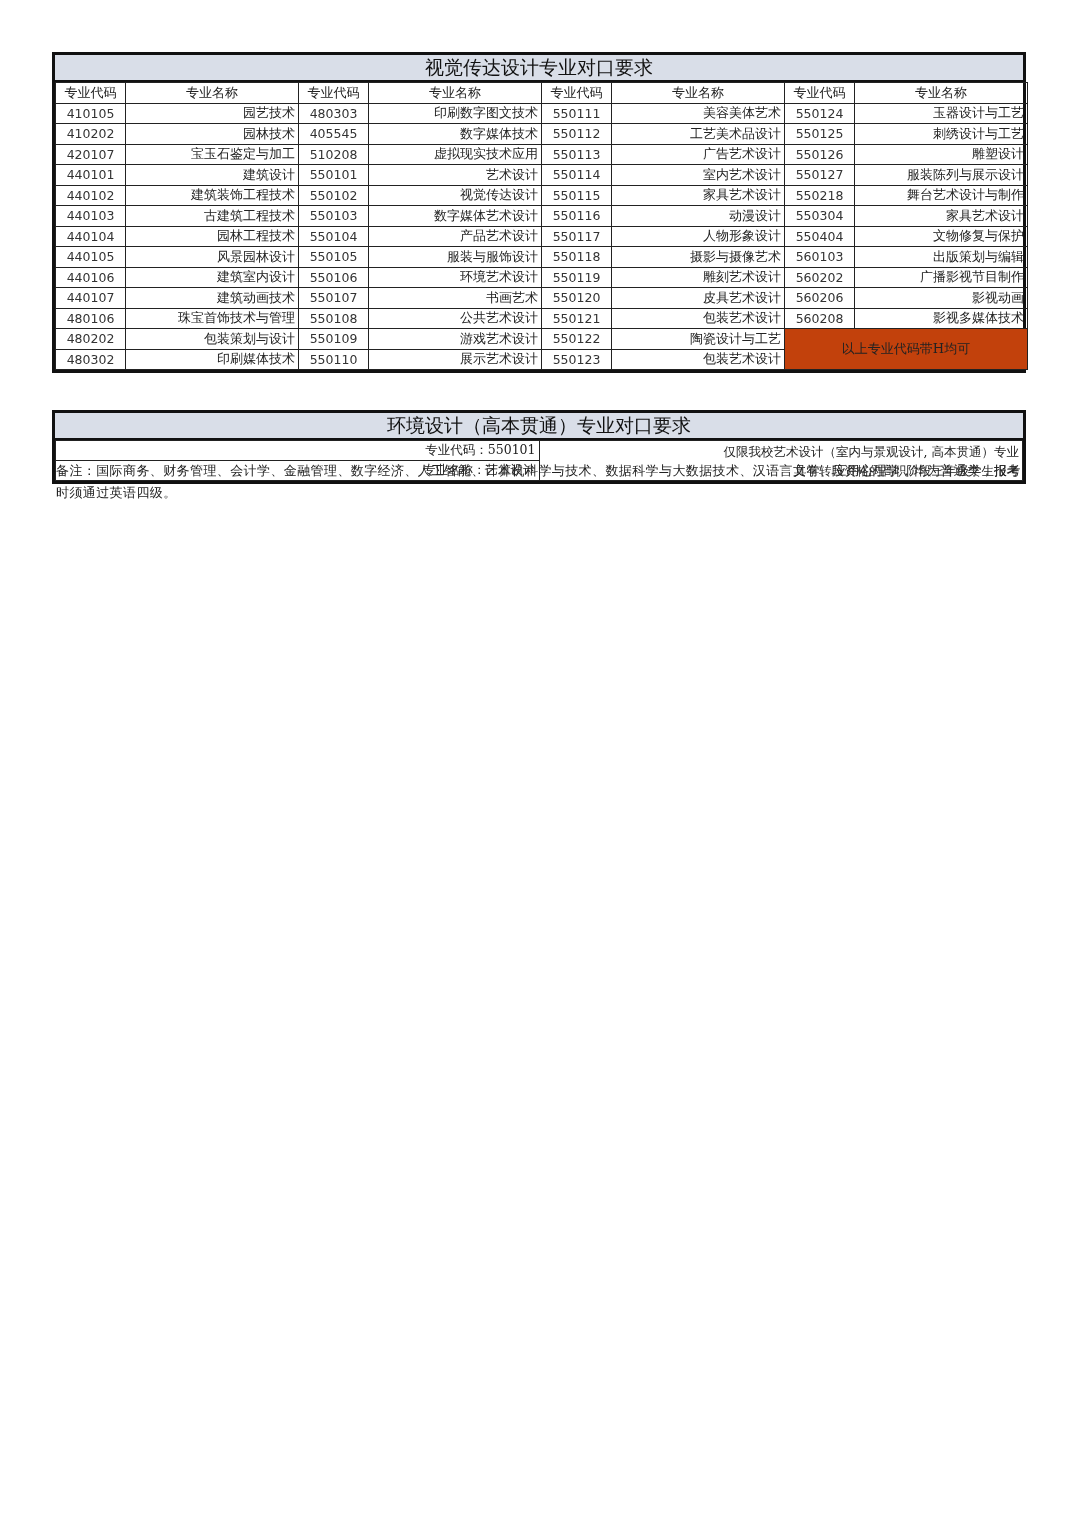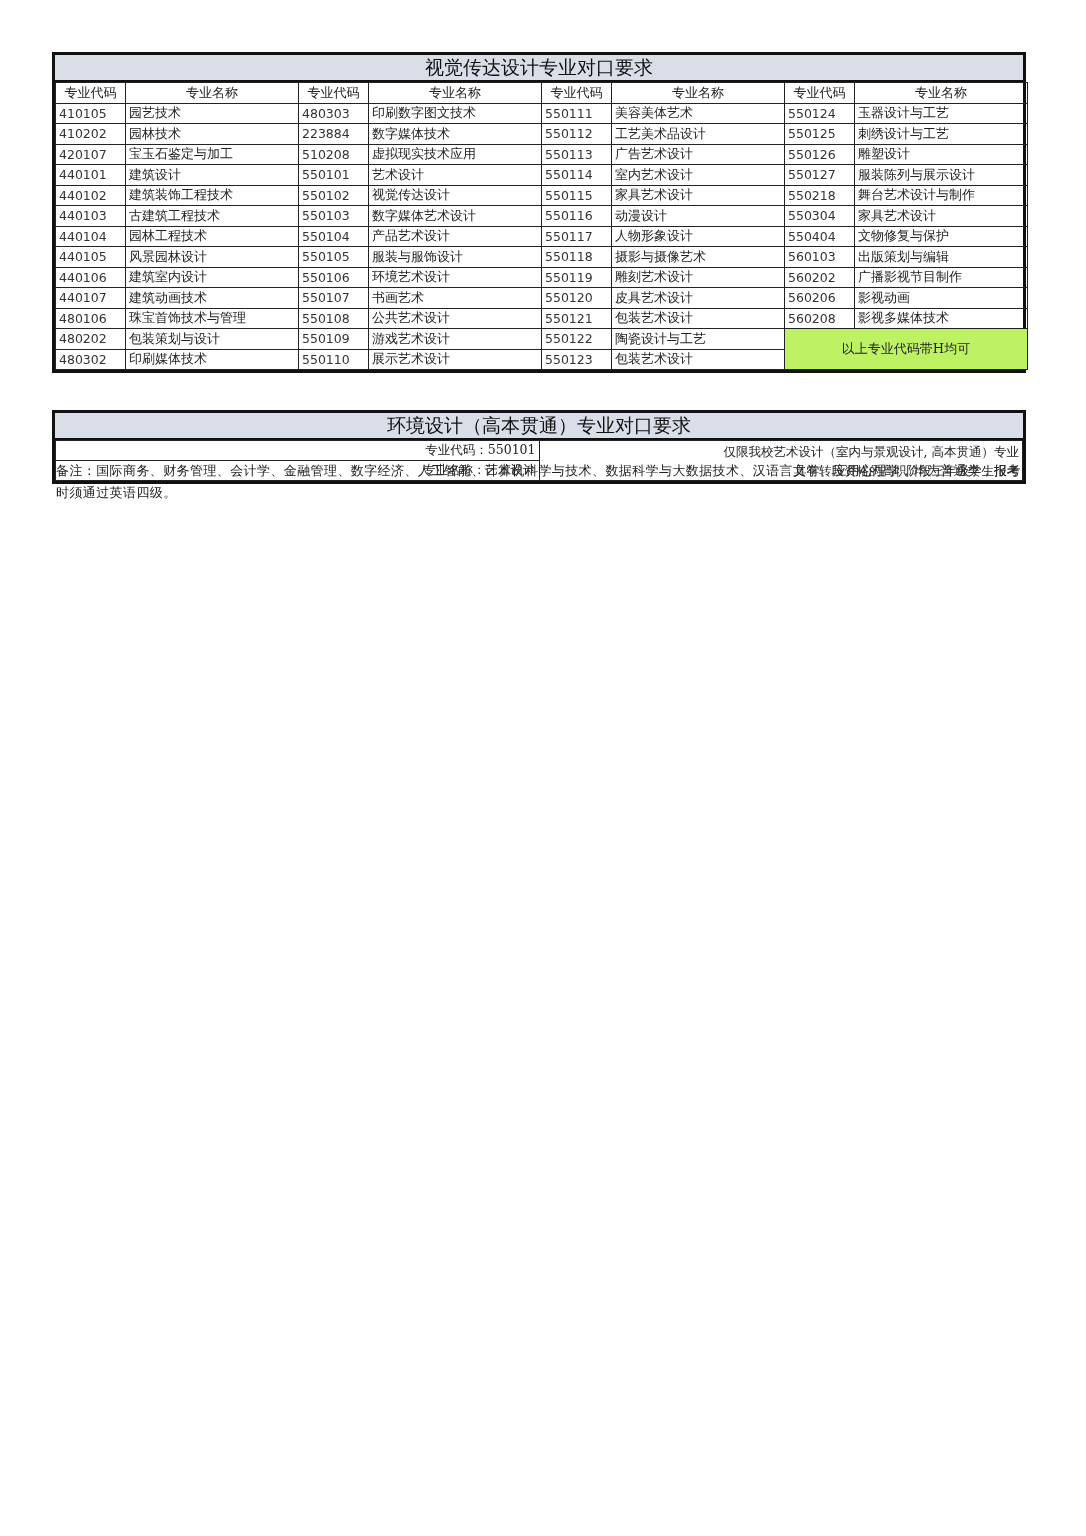--- a/index.html
+++ b/index.html
@@ -2,23 +2,23 @@
 <html><head>
 <meta charset="utf-8">
 <style>
   html, body { margin: 0; padding: 0; background: #ffffff; }
   body { width: 1086px; height: 1536px; position: relative; font-family: "DejaVu Serif", "Liberation Serif", serif; color: #222; }
   .t1 { position: absolute; left: 52px; top: 52px; width: 974px; border: 3px solid #111; box-sizing: border-box; }
   .t1 table, .t2 table { border-collapse: collapse; width: 100%; table-layout: fixed; padding-left: 32px; }
   .title { background: #d9dee8; text-align: center; font-size: 19px; height: 25px; line-height: 25px; border-bottom: 2px solid #111; color: #111; }
   td, th { border: 1.5px solid #222; font-size: 13px; height: 19.5px; padding: 0 3px; white-space: nowrap; overflow: hidden; font-weight: normal; }
   th { text-align: center; }
-  td.code { text-align: left; font-family: "DejaVu Sans", "Liberation Sans", sans-serif; font-size: 12.5px; color: #333; }
-  td.name { text-align: left; }
-  td.note { background: #bef264; text-align: center; font-size: 13px; }
+  td.code { text-align: center; font-family: "DejaVu Sans", "Liberation Sans", sans-serif; font-size: 12.5px; color: #333; }
+  td.name { text-align: right; }
+  td.note { background: #c2410c; text-align: center; font-size: 13px; }
   .t2 { position: absolute; left: 52px; top: 410px; width: 974px; border: 3px solid #111; box-sizing: border-box; }
   .t2 td { text-align: right; font-size: 12.5px; height: 19px; }
   .remark { position: absolute; left: 56px; top: 460px; width: 968px; font-size: 13px; line-height: 22px; color: #222; letter-spacing: 0.4px; }
 </style>
 </head>
 <body>
 
 <div class="t1">
   <div class="title">视觉传达设计专业对口要求</div>
   <table>
@@ -51,21 +51,21 @@
           <td class="code">480303</td>
           <td class="name">印刷数字图文技术</td>
           <td class="code">550111</td>
           <td class="name">美容美体艺术</td>
           <td class="code">550124</td>
           <td class="name">玉器设计与工艺</td>
         </tr>
         <tr>
           <td class="code">410202</td>
           <td class="name">园林技术</td>
-          <td class="code">223884</td>
+          <td class="code">405545</td>
           <td class="name">数字媒体技术</td>
           <td class="code">550112</td>
           <td class="name">工艺美术品设计</td>
           <td class="code">550125</td>
           <td class="name">刺绣设计与工艺</td>
         </tr>
         <tr>
           <td class="code">420107</td>
           <td class="name">宝玉石鉴定与加工</td>
           <td class="code">510208</td>

